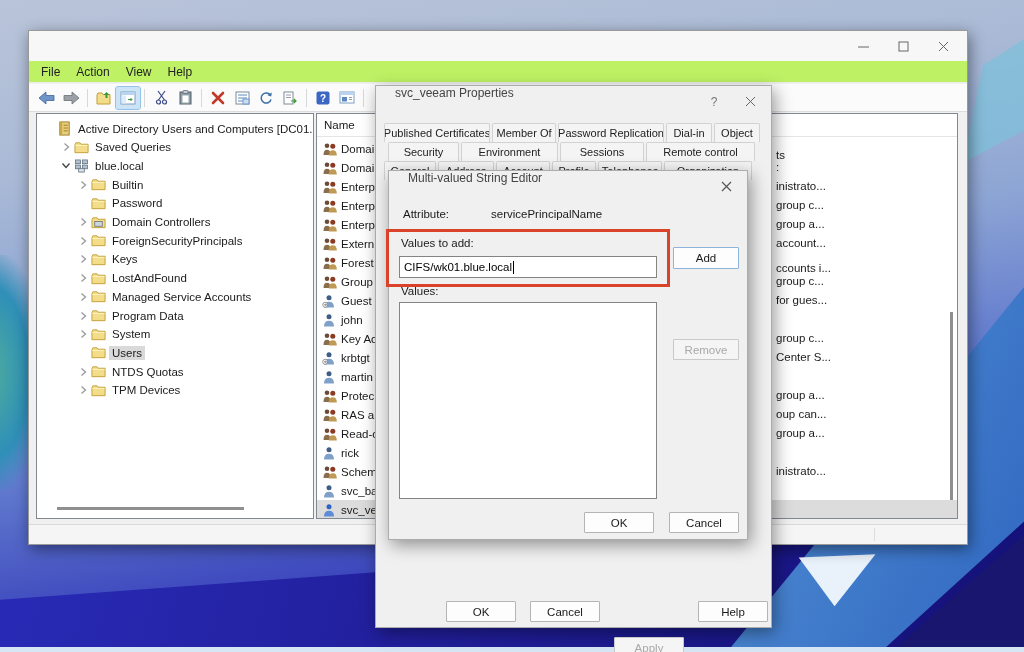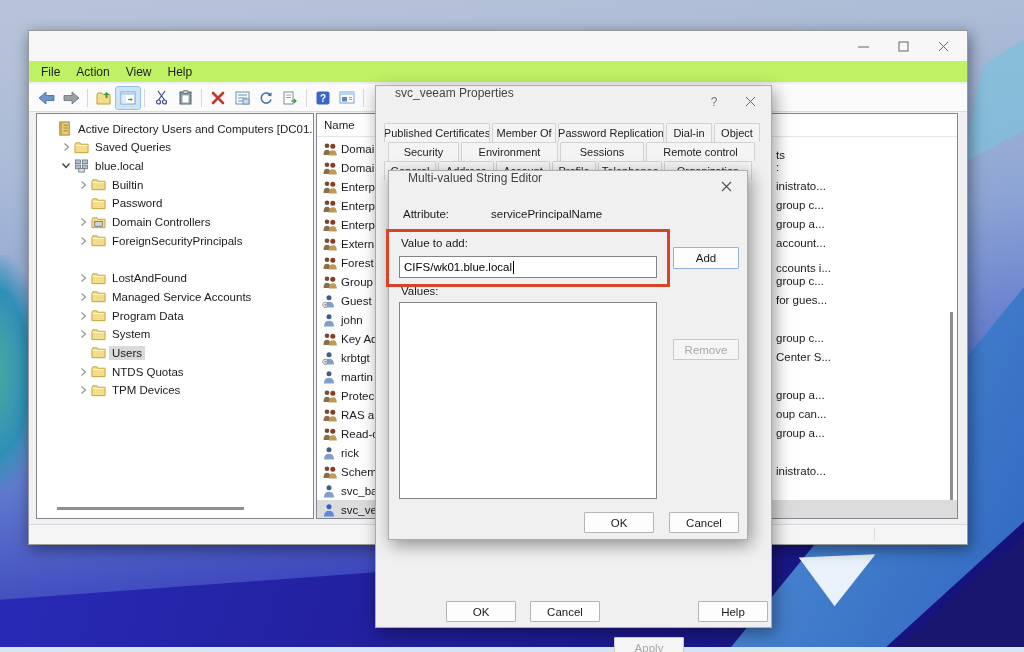--- a/index.html
+++ b/index.html
@@ -320,20 +320,34 @@
           </svg>
         </span>
         <span class="ticon">
           <svg width="15" height="13" viewBox="0 0 16 13">
             <path d="M1 3.5 L1 12 L15 12 L15 3 L7.5 3 L6.5 1.5 L2 1.5 Z" fill="#f3dd8a" stroke="#c19f35"></path>
             <line x1="1.5" y1="4.3" x2="14.5" y2="4.3" stroke="#fdf3c2"></line>
           </svg>
         </span>
         <span class="tlabel">ForeignSecurityPrincipals</span>
       </div>
+      <div class="tree-row" style="top: 135.9px; padding-left: 38px;">
+        <span class="chev">
+          <svg width="9" height="10">
+            <polyline points="2.5,1.5 6.5,5 2.5,8.5" fill="none" stroke="#9a9a9a" stroke-width="1.3"></polyline>
+          </svg>
+        </span>
+        <span class="ticon">
+          <svg width="15" height="13" viewBox="0 0 16 13">
+            <path d="M1 3.5 L1 12 L15 12 L15 3 L7.5 3 L6.5 1.5 L2 1.5 Z" fill="#f3dd8a" stroke="#c19f35"></path>
+            <line x1="1.5" y1="4.3" x2="14.5" y2="4.3" stroke="#fdf3c2"></line>
+          </svg>
+        </span>
+        <span class="tlabel">Keys</span>
+      </div>
       <div class="tree-row" style="top: 154.6px; padding-left: 38px;">
         <span class="chev">
           <svg width="9" height="10">
             <polyline points="2.5,1.5 6.5,5 2.5,8.5" fill="none" stroke="#9a9a9a" stroke-width="1.3"></polyline>
           </svg>
         </span>
         <span class="ticon">
           <svg width="15" height="13" viewBox="0 0 16 13">
             <path d="M1 3.5 L1 12 L15 12 L15 3 L7.5 3 L6.5 1.5 L2 1.5 Z" fill="#f3dd8a" stroke="#c19f35"></path>
             <line x1="1.5" y1="4.3" x2="14.5" y2="4.3" stroke="#fdf3c2"></line>
@@ -703,21 +717,21 @@
   <div class="dlg-title">
     <span class="dtext">Multi-valued String Editor</span>
   </div>
   <span class="dlg-x" style="right:6px;">
       <svg width="11" height="11">
         <path d="M1 1 L10 10 M10 1 L1 10" stroke="#555" stroke-width="1.2"></path>
       </svg>
     </span>
   <span class="fld-label" style="left:14px; top:37px;">Attribute:</span>
   <span class="fld-label" style="left:102px; top:37px;">servicePrincipalName</span>
-  <span class="fld-label" style="left:12px; top:66px;">Value to add:</span>
+  <span class="fld-label" style="left:12px; top:66px;">Values to add:</span>
   <div id="value-input">
     <span>CIFS/wk01.blue.local</span>
       <span class="caret"></span>
   </div>
   <div class="btn default" style="left:284px; top:76px; width:66px;">Add</div>
   <span class="fld-label" style="left:12px; top:114px;">Values:</span>
   <div id="values-box"></div>
   <div class="btn disabled" style="left:284px; top:132px; width:66px; height:21px;">Remove</div>
   <div class="btn" style="left:195px; top:341px; width:70px; height:21px;">OK</div>
   <div class="btn" style="left:280px; top:341px; width:70px; height:21px;">Cancel</div>

